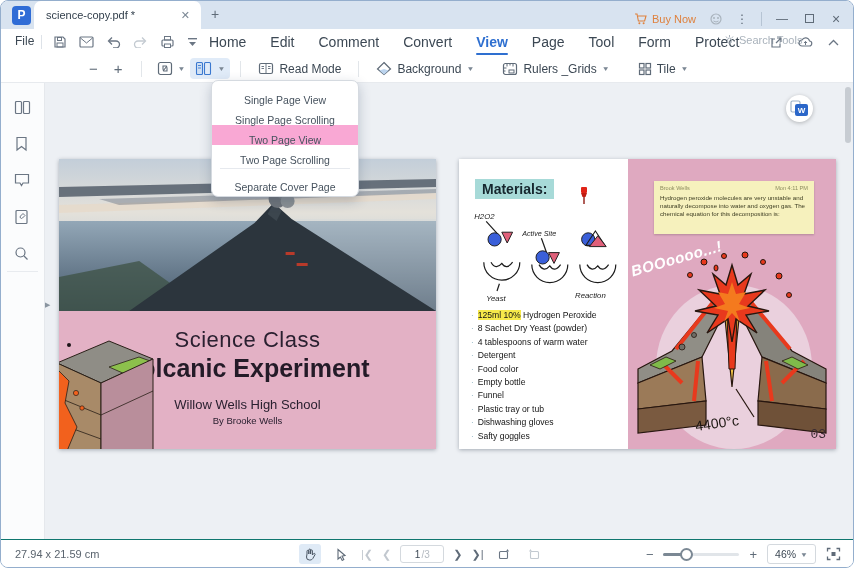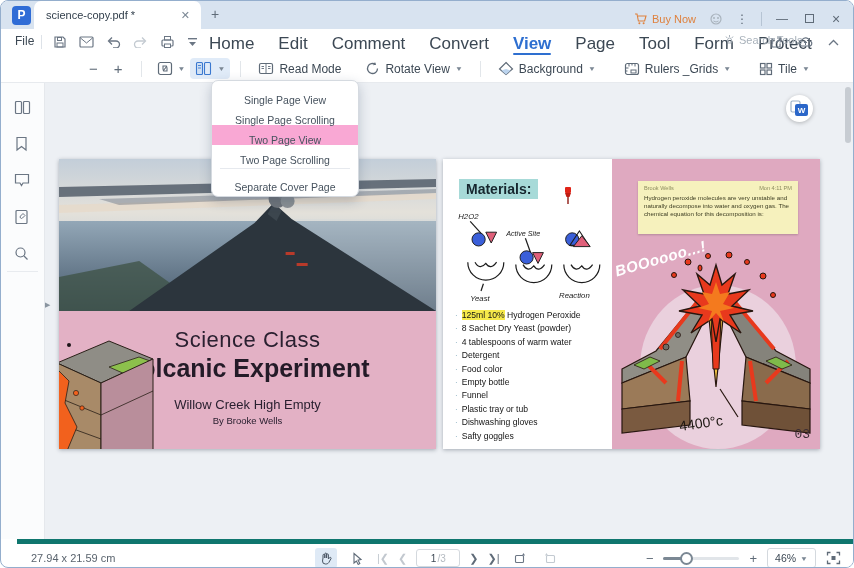--- a/index.html
+++ b/index.html
@@ -19,21 +19,21 @@
   .maxi { display:inline-block; width:9px; height:9px; border:1px solid #5f6b78; }
   .tb-sep { width:1px; height:14px; background:#b6c4d4; }
 
   
   .menubar { position:relative; height:26px; background:#fff; }
   .file-lbl { position:absolute; left:14px; top:5px; font-size:12px; color:#3c4854; }
   .mb-sep { position:absolute; left:40px; top:6px; width:1px; height:14px; background:#dde2e8; }
   .quick { position:absolute; left:52px; top:0; height:26px; display:flex; align-items:center; gap:12px; }
   .quick .qi { display:flex; align-items:center; }
   .menus { position:absolute; left:196px; top:0; height:26px; display:flex; }
-  .menu-item { font-size:17px; color:#3c4854; padding:5px 12px; position:relative;text-align:right; }
+  .menu-item { font-size:14px; color:#3c4854; padding:5px 12px; position:relative;text-align:right; }
   .menu-item.active { color:#2e6fd0; font-weight:bold; }
   .menu-item.active::after { content:""; position:absolute; left:12px; right:12px; bottom:0; height:2px; background:#2e6fd0; border-radius:1px; }
   .searchtools { position:absolute; left:676px; top:5px; display:flex; align-items:center; gap:4px; color:#a9b2bb; font-size:11px;margin-left:47px; }
   .mb-right { position:absolute; right:14px; top:0; height:26px; display:flex; align-items:center; gap:15px; }
 
   
   .toolbar { position:relative; height:28px; background:#fff; border-bottom:1px solid #e7eaee; display:flex; align-items:center; padding-left:80px; }
   .t-sep { width:1px; height:16px; background:#e2e6ea; margin:0 10px; }
   .t-btn { display:flex; align-items:center; gap:5px; font-size:12px; color:#3c4854; padding:3px 7px; border-radius:4px; }
   .t-btn.iconic { padding:3px 5px; }
@@ -51,21 +51,21 @@
   .content { position:absolute; left:44px; top:82px; right:0; bottom:28px; background:#edf0f4; }
   .sidebar { position:absolute; left:0; top:82px; width:44px; bottom:28px; background:#fbfcfd; border-right:1px solid #e5e8ec; }
   .sb-icon { position:absolute; left:13px; }
   .sb-line { position:absolute; left:6px; right:6px; top:188px; height:1px; background:#e8ebef; }
   .expand-handle { position:absolute; left:0px; top:218px; font-size:7px; color:#8a95a0; }
   .scrollbar { position:absolute; right:2px; top:4px; width:6px; height:56px; background:#c7ccd2; border-radius:3px; }
   .wbadge { position:absolute; left:741px; top:12px; width:27px; height:27px; border-radius:50%; background:#fff; box-shadow:0 1px 4px rgba(0,0,0,.25); display:flex; align-items:center; justify-content:center; }
 
   .pdfpage { position:absolute; top:76px; width:377px; height:290px; background:#fff; box-shadow:0 1px 4px rgba(30,40,60,.35); }
   .page-left { left:14px; }
-  .page-right { left:398px; }
+  .page-right { left:414px; }
 
   
   .cover-photo { position:absolute; left:0; top:0; width:377px; height:152px; overflow:hidden; }
   .cover-pink { position:absolute; left:0; top:152px; width:377px; height:138px; background:#e3b1c5; overflow:hidden; }
   .cov-t1 { margin-top:16px; text-align:center; font-size:22px; color:#2a2030; letter-spacing:.5px; }
   .cov-t2 { text-align:center; font-size:25px; font-weight:bold; color:#241b28; margin-top:1px; }
   .cov-school { text-align:center; font-size:13px; color:#2a2030; margin-top:14px; }
   .cov-by { text-align:center; font-size:9.5px; color:#2a2030; margin-top:3px; }
   .cross-svg { position:absolute; left:-2px; bottom:-2px; }
 
@@ -80,21 +80,21 @@
   .blt { color:#8fb4c4; margin-right:4px; font-size:8px; }
   .hl-y { background:#f6e94a; }
   .note { position:absolute; left:26px; top:22px; width:160px; height:53px; background:#f6f1bd; box-shadow:0 1px 2px rgba(0,0,0,.2); padding:4px 6px; }
   .note-head { display:flex; justify-content:space-between; font-size:5.6px; color:#8d8d60; }
   .note-body { font-size:6.2px; color:#3c3c22; line-height:8.2px; margin-top:3px; }
   .boom { position:absolute; left:2px; top:94px; width:70px; color:#fff; font-size:15px; font-weight:bold; font-style:italic; transform:rotate(-16deg); letter-spacing:.5px; }
   .volcano-svg { position:absolute; left:4px; top:90px; }
   .pagenum { position:absolute; right:10px; bottom:7px; font-size:13px; color:#3a2c33;font-family:Liberation Mono, monospace; }
 
   
-  .statusbar { position:absolute; left:16px; right:0; bottom:0; height:28px; background:#fff; border-top:5px solid #0f766e; }
+  .statusbar { position:absolute; left:0; right:0; bottom:0; height:28px; background:#fff; border-top:1px solid #0f766e; }
   .dim-text { position:absolute; left:14px; top:8px; font-size:11px; color:#5a646e; }
   .sb-center { position:absolute; left:298px; top:0; height:28px; display:flex; align-items:center; gap:9px; }
   .tool-btn { width:22px; height:20px; display:flex; align-items:center; justify-content:center; border-radius:3px; }
   .tool-btn.active { background:#dfeaf6; }
   .nav-glyph { font-size:11px; color:#c2c8cf; }
   .nav-glyph.en { color:#5f6b78; }
   .pagebox { width:44px; height:18px; border:1px solid #d4d9de; border-radius:3px; display:flex; align-items:center; justify-content:center; font-size:10px; gap:1px; }
   .pg-cur { color:#3c4854; } .pg-tot { color:#b4bac1; }
   .sb-right { position:absolute; right:12px; top:0; height:28px; display:flex; align-items:center; gap:10px; }
   .zslider { position:relative; width:76px; height:3px; background:#e1e5e9; border-radius:2px; }
@@ -232,28 +232,20 @@
         </svg>
       <span class="caret">▼</span>
     </span>
     <span class="t-sep"></span>
     <span class="t-btn">
       <svg width="16" height="13" viewBox="0 0 16 13">
           <rect x="1.5" y="1.5" width="13" height="10" rx="1.5" fill="none" stroke="#5f6b78" stroke-width="1.2"></rect>
           <path d="M8 2v9M3.5 4.5H6M3.5 6.5H6M10 4.5h2.5M10 6.5h2.5" stroke="#5f6b78" stroke-width=".9"></path>
         </svg>
       <span>Read Mode</span>
-    </span>
-    <span class="t-btn" style="margin-left:10px;">
-      <svg width="15" height="15" viewBox="0 0 15 15">
-          <path d="M12.5 7.5a5 5 0 1 1-2-4" fill="none" stroke="#5f6b78" stroke-width="1.3"></path>
-          <path d="M10 1l1 2.8-2.9.5z" fill="#5f6b78"></path>
-        </svg>
-      <span>Rotate View</span>
-      <span class="caret">▼</span>
     </span>
     <span class="t-sep"></span>
     <span class="t-btn">
       <svg width="16" height="15" viewBox="0 0 16 15">
           <path d="M8 1.5L14.5 8 8 13.5 1.5 8z" fill="none" stroke="#5f6b78" stroke-width="1.2"></path>
           <path d="M3.5 9.5L8 13.5 12.5 9.5 8 8z" fill="#bcd4ee"></path>
         </svg>
       <span>Background</span>
       <span class="caret">▼</span>
     </span>
@@ -355,21 +347,21 @@
               <circle cx="241" cy="8" r="12" fill="#83888d"></circle>
               <circle cx="250" cy="1" r="11" fill="#6a6f74"></circle>
               <circle cx="228" cy="42" r="7" fill="#8a8f93"></circle>
               <circle cx="240" cy="22" r="8" fill="#6f747a"></circle>
           </g>
         </svg>
       </div>
       <div class="cover-pink">
         <div class="cov-t1">Science Class</div>
         <div class="cov-t2">Volcanic Experiment</div>
-        <div class="cov-school">Willow Creek High Empty</div>
+        <div class="cov-school">Willow Wells High School</div>
         <div class="cov-by">By Brooke Wells</div>
         <svg class="cross-svg" width="100" height="120" viewBox="0 0 100 120">
           <circle cx="12" cy="14" r="2" fill="#1c1418"></circle>
           <polygon points="0,32 52,10 96,28 44,52" fill="#8f8d86" stroke="#2a2018" stroke-width="1"></polygon>
           <polygon points="52,36 82,26 96,31 68,43" fill="#8cc04c" stroke="#2a2018" stroke-width=".8"></polygon>
           <polygon points="0,32 44,52 44,120 0,120" fill="#a88a68" stroke="#2a2018" stroke-width="1"></polygon>
           <polygon points="44,52 96,28 96,120 44,120" fill="#b98e9b" stroke="#2a2018" stroke-width="1"></polygon>
           <line x1="0" y1="66" x2="44" y2="84" stroke="#2a2018" stroke-width=".8"></line>
           <line x1="44" y1="84" x2="96" y2="60" stroke="#2a2018" stroke-width=".8"></line>
           <line x1="0" y1="92" x2="44" y2="108" stroke="#2a2018" stroke-width=".8"></line>

